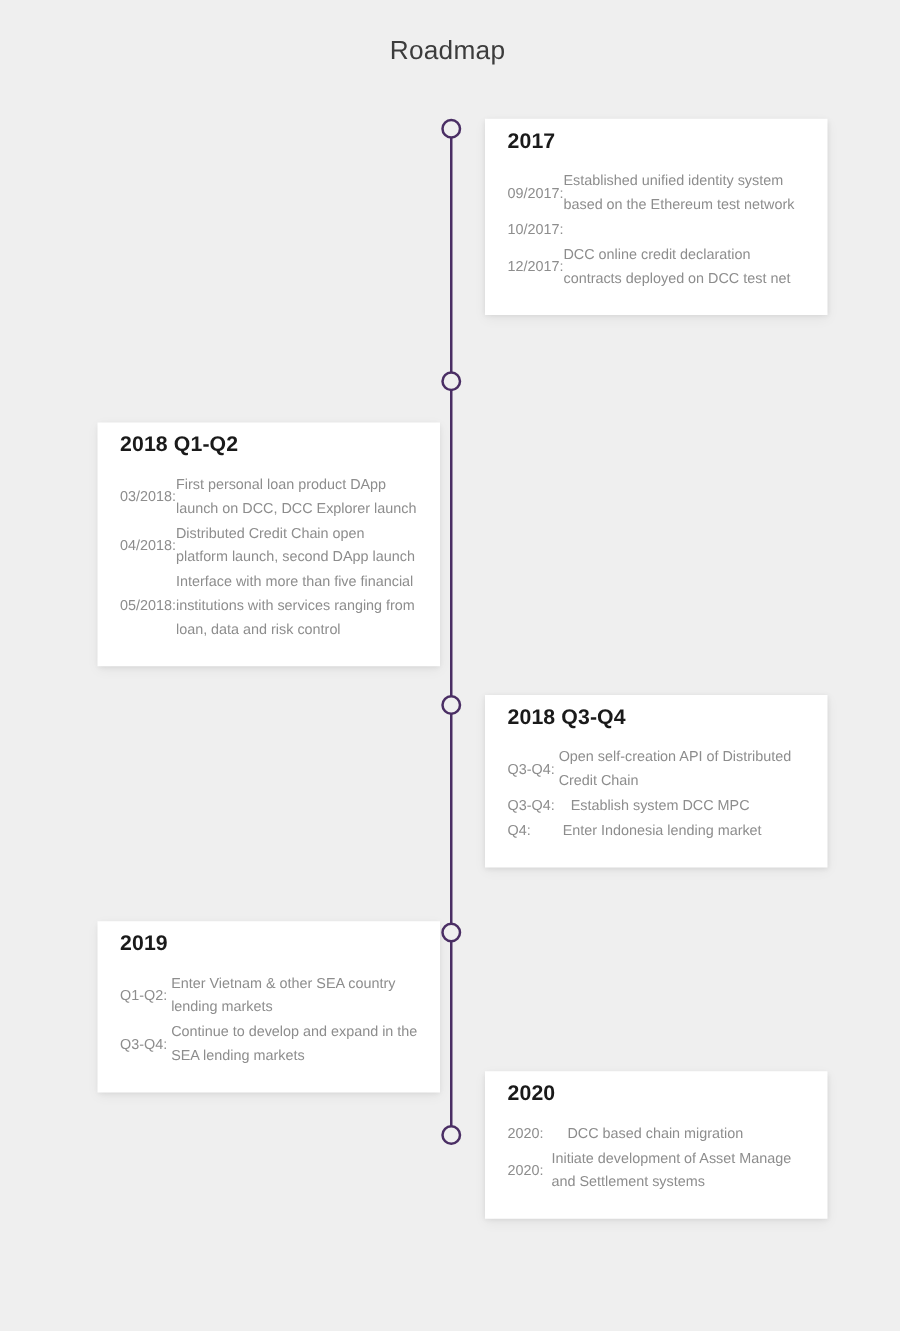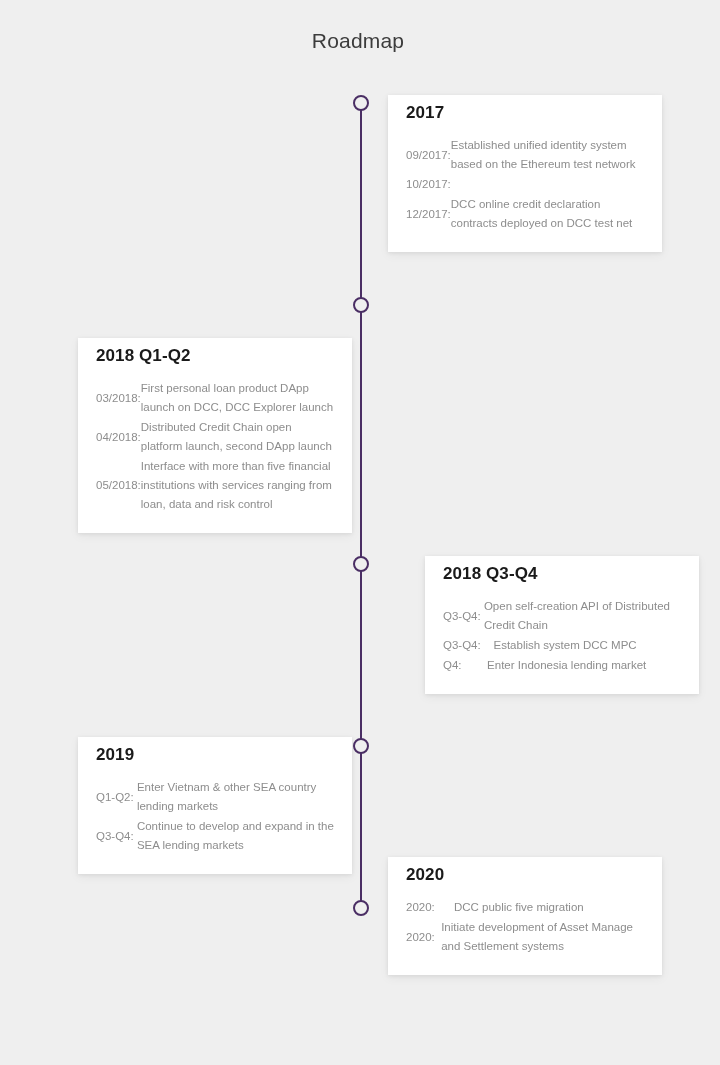--- a/index.html
+++ b/index.html
@@ -136,21 +136,21 @@
         <li class="entry">
           <span class="entry-label">04/2018:</span>
           <span class="entry-text">Distributed Credit Chain open platform launch, second DApp launch</span>
         </li>
         <li class="entry">
           <span class="entry-label">05/2018:</span>
           <span class="entry-text">Interface with more than five financial institutions with services ranging from loan, data and risk control</span>
         </li>
       </ul>
     </div>
-    <div class="card right" style="top: 556px; margin-left: 37px;">
+    <div class="card right" style="top: 556px;">
       <div class="card-title">2018 Q3-Q4</div>
       <ul class="entry-list">
         <li class="entry">
           <span class="entry-label">Q3-Q4: </span>
           <span class="entry-text">Open self-creation API of Distributed Credit Chain</span>
         </li>
         <li class="entry">
           <span class="entry-label">Q3-Q4: </span>
           <span class="entry-text">   Establish system DCC MPC</span>
         </li>
@@ -171,21 +171,21 @@
           <span class="entry-label">Q3-Q4: </span>
           <span class="entry-text">Continue to develop and expand in the SEA lending markets</span>
         </li>
       </ul>
     </div>
     <div class="card right" style="top: 857px;">
       <div class="card-title">2020</div>
       <ul class="entry-list">
         <li class="entry">
           <span class="entry-label">2020:    </span>
-          <span class="entry-text">  DCC public five migration</span>
+          <span class="entry-text">  DCC based chain migration</span>
         </li>
         <li class="entry">
           <span class="entry-label">2020:  </span>
           <span class="entry-text">Initiate development of Asset Manage and Settlement systems</span>
         </li>
       </ul>
     </div>
   </div>
 
 </body></html>

